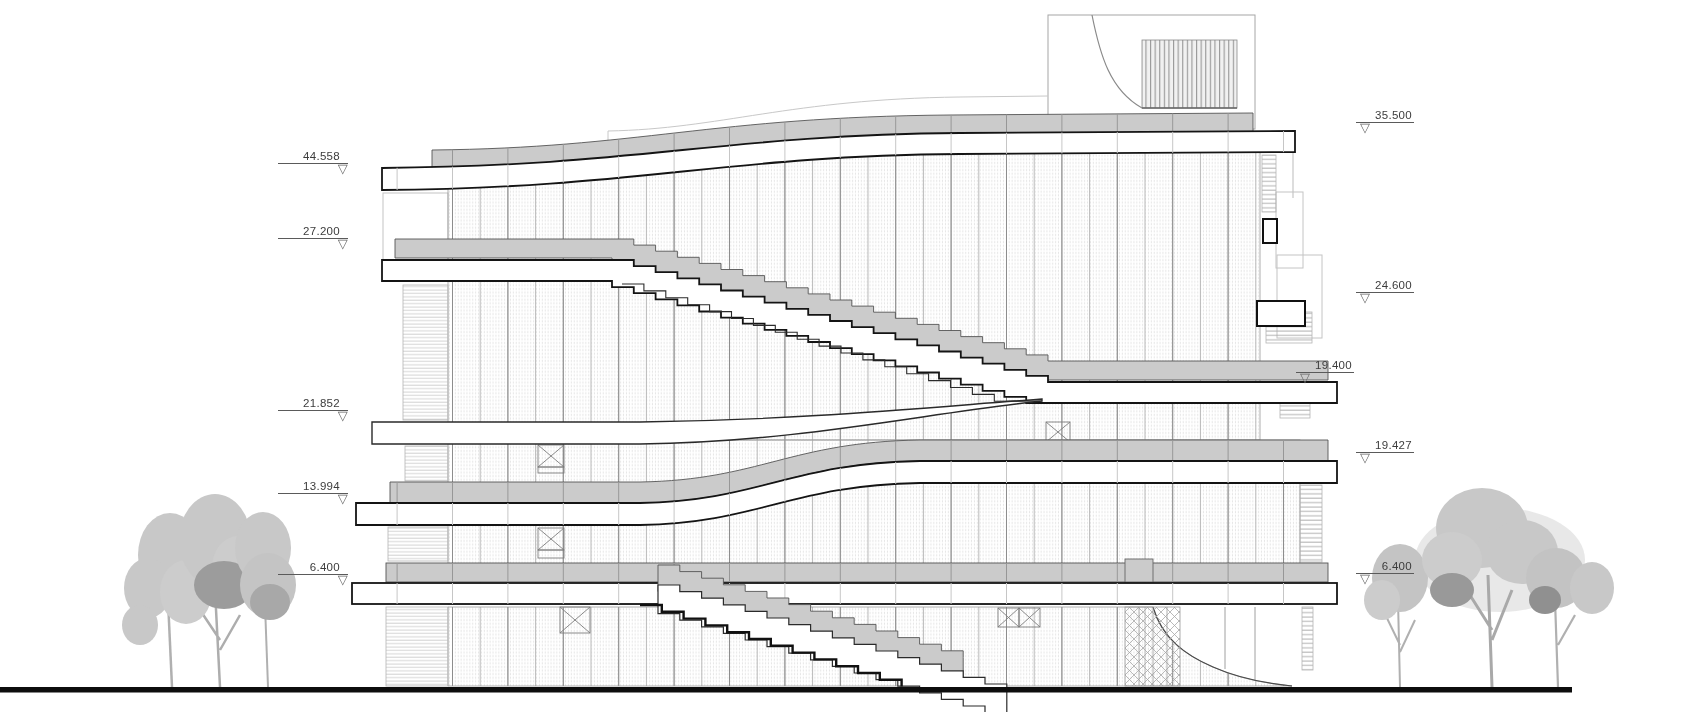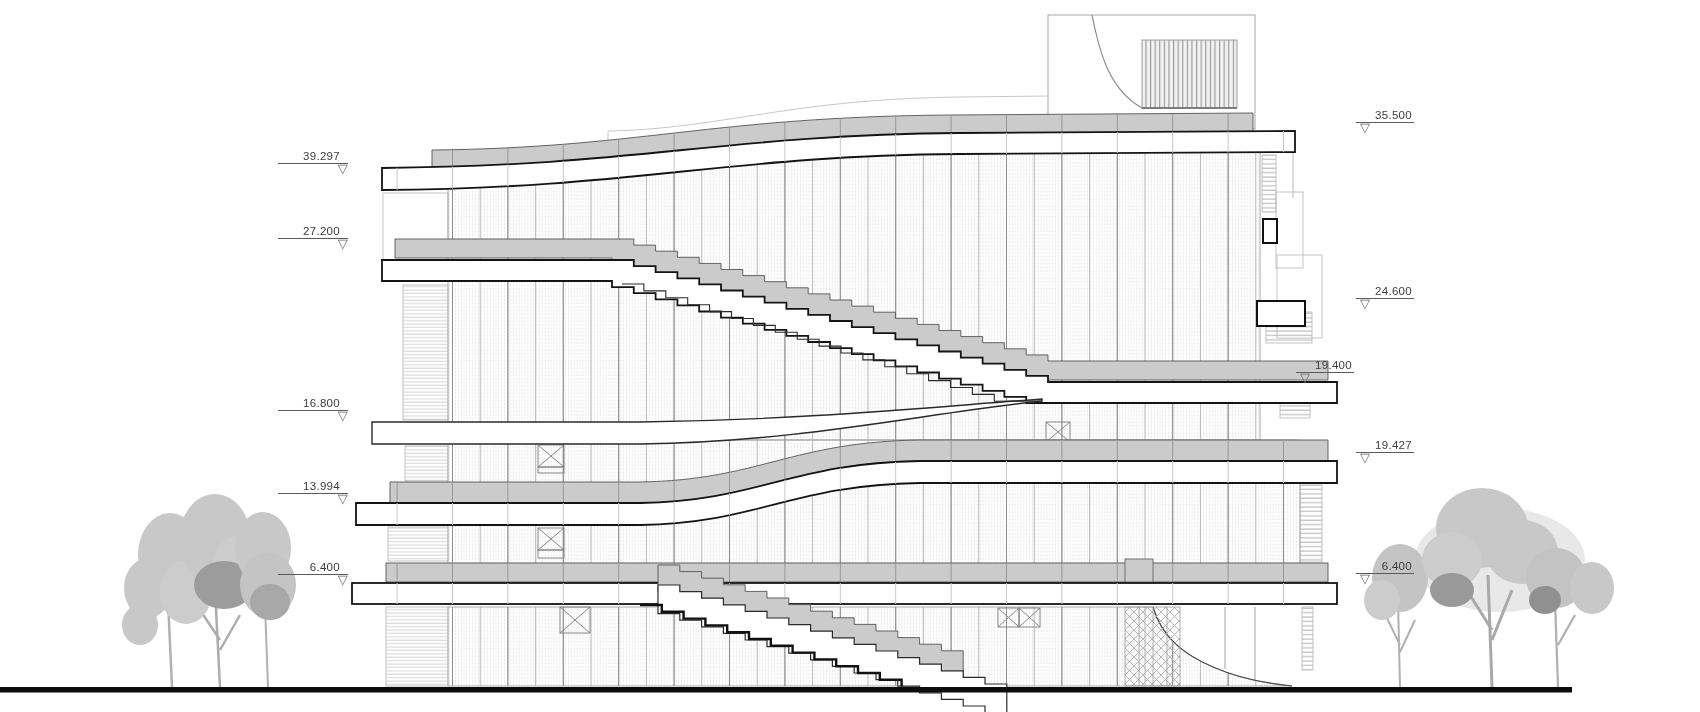--- a/index.html
+++ b/index.html
@@ -11,21 +11,21 @@
   .lvl .val{position:absolute;bottom:1px;white-space:nowrap;}
   .lvl .tri{position:absolute;top:13px;font-size:13px;line-height:1;color:#6a6a6a;}
   .lvl-l{width:70px;}
   .lvl-l .val{right:8px;}
   .lvl-l .tri{right:0;}
   .lvl-r{width:58px;text-decoration:underline;}
   .lvl-r .val{right:2px;}
   .lvl-r .tri{left:4px;}
   #lm-l0{left:278px;top:149px} #lm-l1{left:278px;top:224px} #lm-l2{left:278px;top:396px}
   #lm-l3{left:278px;top:479px} #lm-l4{left:278px;top:560px}
-  #lm-r0{left:1356px;top:108px} #lm-r1{left:1356px;top:284px} #lm-r2{left:1296px;top:358px}
+  #lm-r0{left:1356px;top:108px} #lm-r1{left:1356px;top:278px} #lm-r2{left:1296px;top:358px}
   #lm-r3{left:1356px;top:438px} #lm-r4{left:1356px;top:559px}
 </style>
 </head>
 <body>
 
 <div id="canvas">
 
 <svg id="linework" width="1700" height="712" viewBox="0 0 1700 712" xmlns="http://www.w3.org/2000/svg">
   <defs>
     <pattern id="patHatch" width="2.9" height="3.6" patternUnits="userSpaceOnUse" patternTransform="translate(1.5 0)">
@@ -192,29 +192,29 @@
     <ellipse cx="1452" cy="590" rx="22" ry="17" fill="#999999"></ellipse>
     <ellipse cx="1556" cy="578" rx="30" ry="30" fill="#c3c3c3"></ellipse>
     <ellipse cx="1545" cy="600" rx="16" ry="14" fill="#909090"></ellipse>
     <ellipse cx="1592" cy="588" rx="22" ry="26" fill="#c8c8c8"></ellipse>
   </g>
 
   <rect x="0" y="687" width="1572" height="5.5" fill="#0d0d0d"></rect>
 </svg>
 
 <div class="lvl lvl-l" id="lm-l0">
-  <span class="val">39.297</span>
+  <span class="val">44.558</span>
   <span class="tri">▽</span>
 </div>
 <div class="lvl lvl-l" id="lm-l1">
   <span class="val">27.200</span>
   <span class="tri">▽</span>
 </div>
 <div class="lvl lvl-l" id="lm-l2">
-  <span class="val">16.800</span>
+  <span class="val">21.852</span>
   <span class="tri">▽</span>
 </div>
 <div class="lvl lvl-l" id="lm-l3">
   <span class="val">13.994</span>
   <span class="tri">▽</span>
 </div>
 <div class="lvl lvl-l" id="lm-l4">
   <span class="val">6.400</span>
   <span class="tri">▽</span>
 </div>

